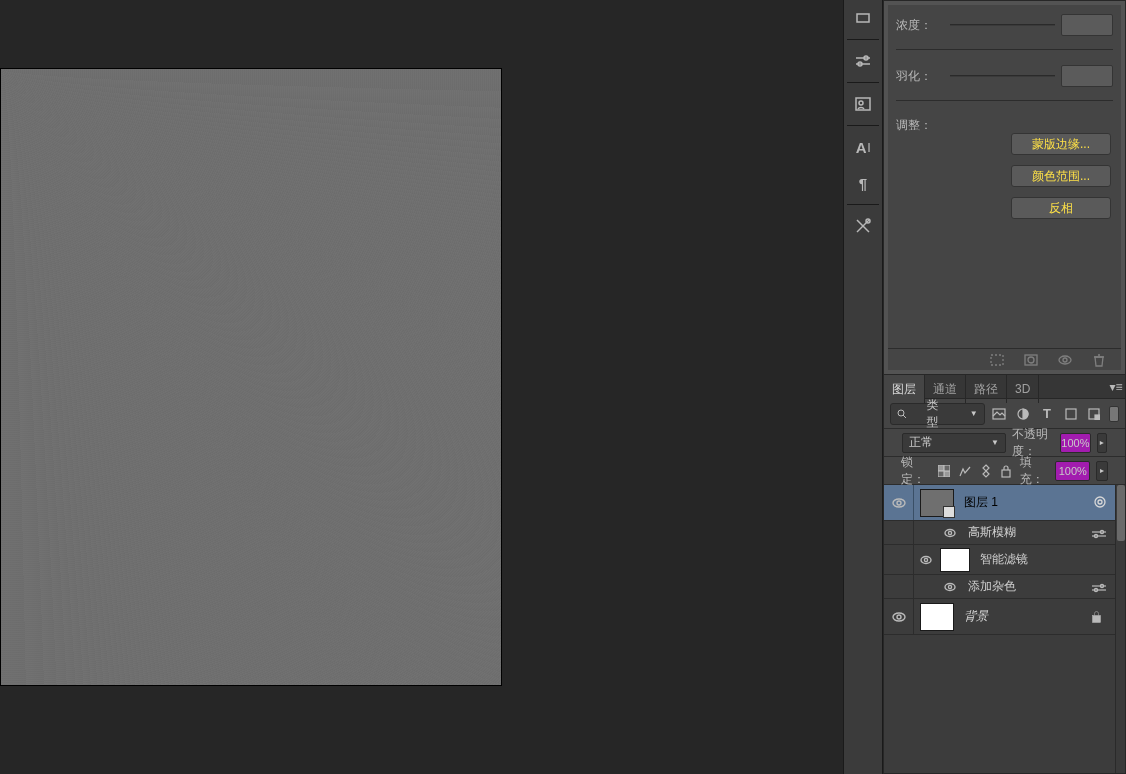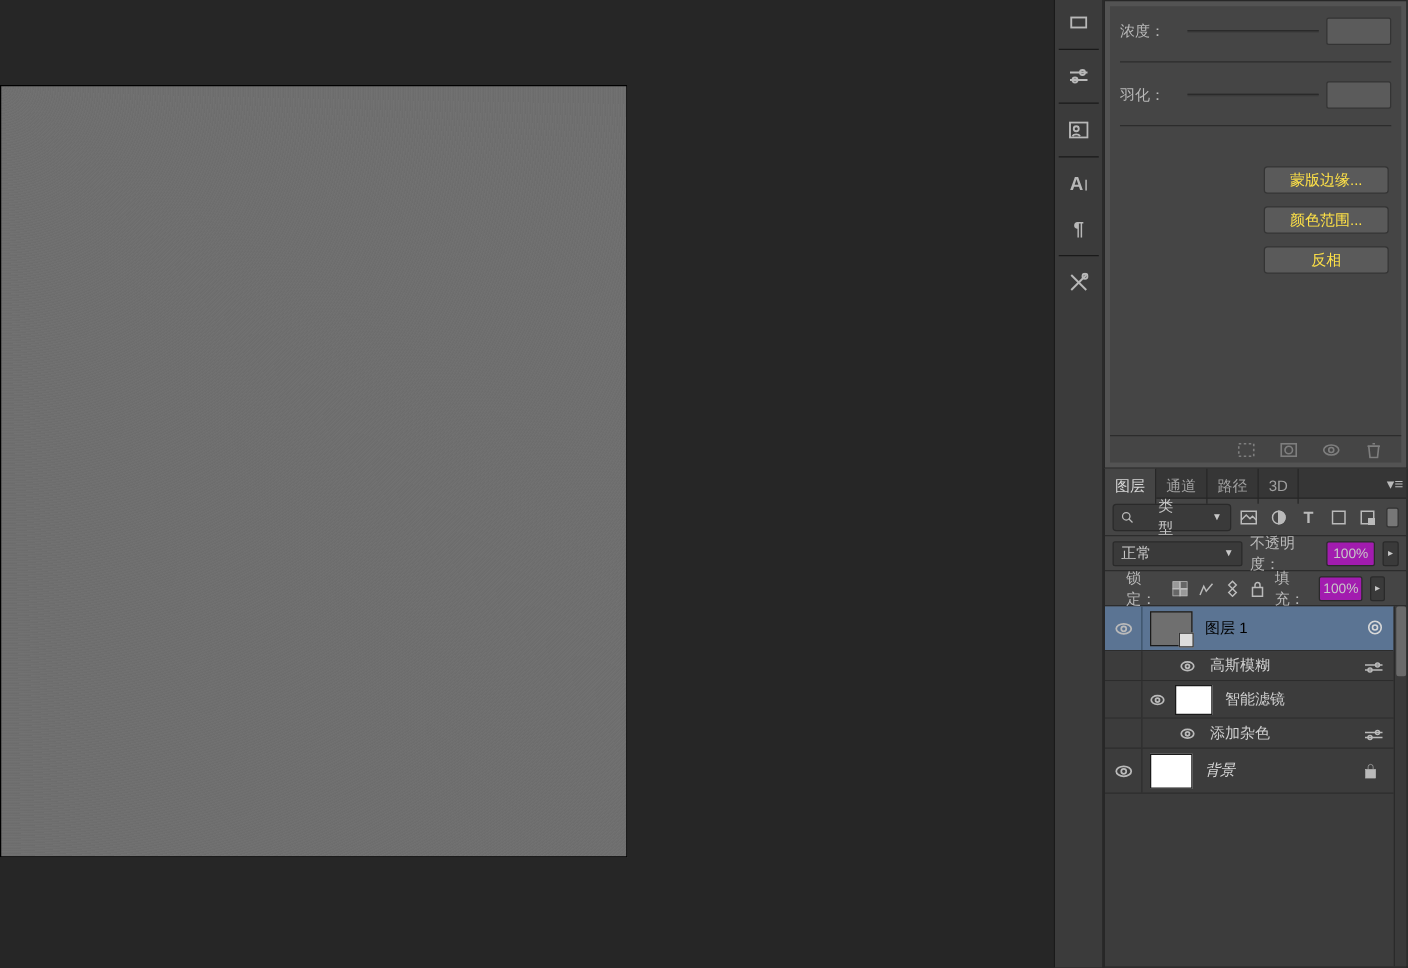--- a/index.html
+++ b/index.html
@@ -33,21 +33,21 @@
   .tab.active{background:#454545;color:#d8d8d8}
   .tabs-menu{margin-left:auto;width:18px;display:flex;align-items:center;justify-content:center;color:#bababa}
   
   .filter-row{height:30px;display:flex;align-items:center;padding:0 6px;gap:6px;border-bottom:1px solid #2c2c2c}
   .kind-pill{height:22px;background:#3a3a3a;border:1px solid #2a2a2a;border-radius:3px;display:flex;align-items:center;padding:0 6px;gap:20px;font-size:12px;color:#c8c8c8}
   .kind-pill .arrow{font-size:8px}
   .ficon{width:18px;height:18px;display:flex;align-items:center;justify-content:center}
   .ficon svg{stroke:#bababa;fill:none;stroke-width:1.2}
   .filter-toggle{margin-left:auto;width:10px;height:16px;background:#777;border:1px solid #333;border-radius:2px}
   
-  .blend-row{height:28px;display:flex;align-items:center;padding:0 6px;gap:6px;border-bottom:1px solid #2c2c2c}
+  .blend-row{height:28px;display:flex;align-items:center;padding:0 18px;gap:6px;border-bottom:1px solid #2c2c2c}
   .blend-select{flex:0 0 104px;height:20px;background:#3a3a3a;border:1px solid #2a2a2a;border-radius:2px;display:flex;align-items:center;padding:0 6px;font-size:12px;color:#c8c8c8;justify-content:space-between}
   .blend-select .arrow{font-size:8px}
   .opacity-label{margin-left:auto;font-size:12px;color:#bababa}
   .pct-box{width:42px;height:20px;background:#a21caf;border:1px solid #2a2a2a;border-radius:2px;display:flex;align-items:center;justify-content:center;font-size:11px;color:#c8c8c8}
   .pct-arrow{width:14px;height:20px;background:#3a3a3a;border:1px solid #2a2a2a;border-radius:2px;display:flex;align-items:center;justify-content:center;font-size:8px;color:#c8c8c8}
   
   .lock-row{height:28px;display:flex;align-items:center;padding:0 17px;gap:6px;border-bottom:1px solid #2c2c2c}
   .lock-label{font-size:12px;color:#bababa}
   .licon{width:18px;height:18px;display:flex;align-items:center;justify-content:center}
   .licon svg{stroke:#bababa;fill:none;stroke-width:1.2}
@@ -136,20 +136,21 @@
         <div class="row-track"></div>
         <div class="row-input"></div>
       </div>
       <div style="height:1px;background:#2c2c2c;margin:-6px 8px 12px 8px"></div>
       <div class="row">
         <span class="row-label">羽化：</span>
         <div class="row-track"></div>
         <div class="row-input"></div>
       </div>
       <div style="height:1px;background:#2c2c2c;margin:-6px 8px 8px 8px"></div>
+      <div class="adjust-label">调整：</div>
       <div class="btn-stack">
         <div class="pbtn">
             <span>蒙版边缘...</span>
           </div>
         <div class="pbtn">
             <span>颜色范围...</span>
           </div>
         <div class="pbtn">
             <span>反相</span>
           </div>

